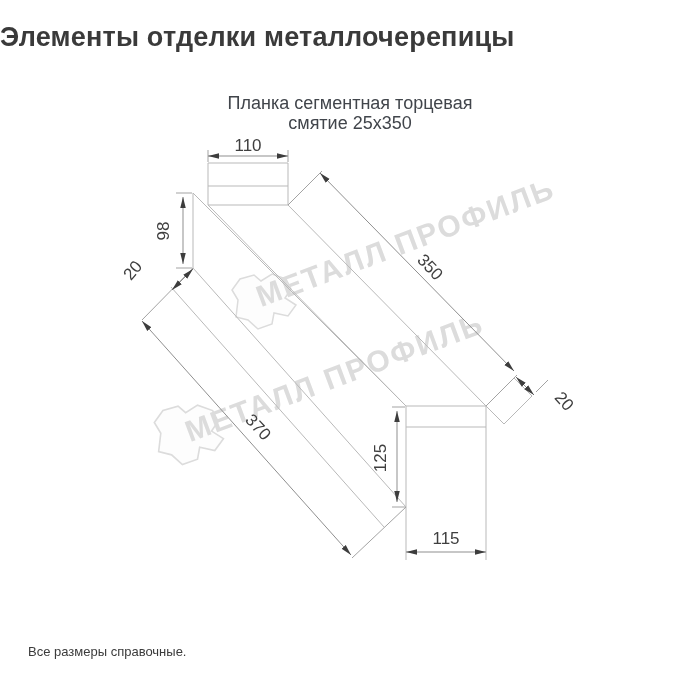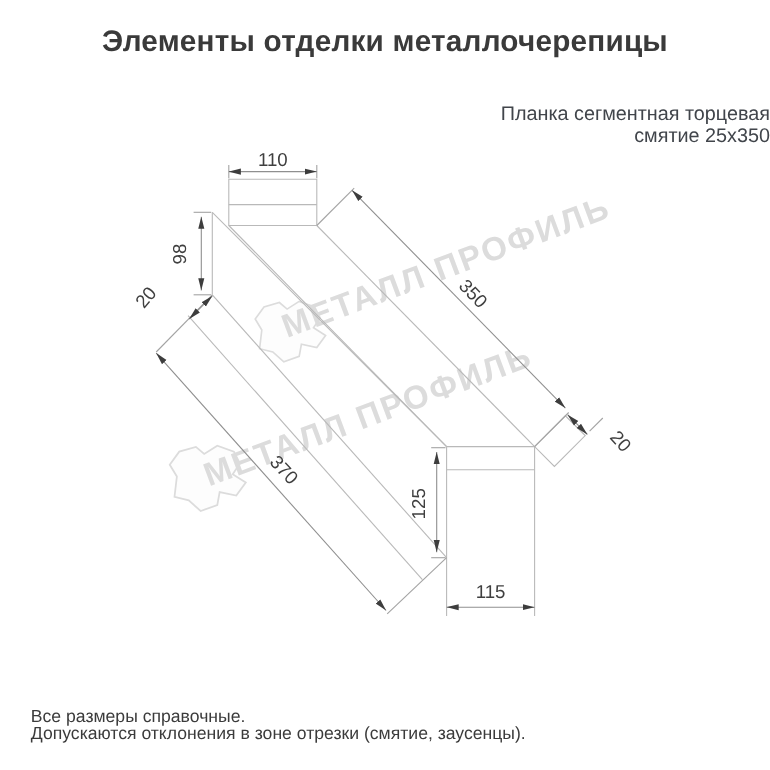--- a/index.html
+++ b/index.html
@@ -1,31 +1,31 @@
 <!DOCTYPE html>
 <html><head>
 <meta charset="utf-8">
 <style>
   html,body{margin:0;padding:0;}
   body{
     width:700px;height:700px;position:relative;background:#ffffff;
     font-family:"Liberation Sans", sans-serif;overflow:hidden;
   }
   .page-title{
-    position:absolute;left:0;top:22px;width:700px;text-align:center;
+    position:absolute;left:0;top:22px;width:700px;
     font-size:27px;font-weight:600;color:#3a3a3a;letter-spacing:0.2px;
   }
   .product-title{
-    position:absolute;left:0;top:93px;width:700px;text-align:right;
+    position:absolute;left:0;top:93px;width:700px;text-align:center;
     font-size:18px;font-weight:400;color:#41454b;line-height:20px;
   }
   .drawing-svg{position:absolute;left:0;top:0;}
   .footnotes{
     position:absolute;left:28px;top:644px;width:640px;
-    font-size:16px;color:#3b3b3b;line-height:16px;
+    font-size:13px;color:#3b3b3b;line-height:16px;
   }
   .geom{stroke:#b9b9b9;stroke-width:1;fill:none;}
   .aux{stroke:#a3a3a3;stroke-width:1;fill:none;}
   .dim{stroke:#8f8f8f;stroke-width:1;fill:none;
        marker-start:url(#arr);marker-end:url(#arr);}
   .dimtext{fill:#3f3f3f;font-size:17px;font-family:"Liberation Sans",sans-serif;}
   .wm{fill:#dcdcdc;font-size:30px;font-weight:bold;letter-spacing:2px;
       font-family:"Liberation Sans",sans-serif;}
   .wmlogo{stroke:#dcdcdc;stroke-width:1.5;fill:#fdfdfd;}
 </style>
@@ -108,14 +108,13 @@
     <text class="dimtext" text-anchor="middle" transform="translate(426,271) rotate(46)">350</text>
     <text class="dimtext" text-anchor="middle" transform="translate(560,405) rotate(48)">20</text>
     <text class="dimtext" text-anchor="middle" transform="translate(386,458) rotate(-90)">125</text>
     <text class="dimtext" text-anchor="middle" x="446" y="544">115</text>
     <text class="dimtext" text-anchor="middle" transform="translate(254,431) rotate(47)">370</text>
   </g>
 </svg>
 
 <div class="footnotes">
   <div>Все размеры справочные.</div>
-  <div>Допускаются отклонения в зоне отрезки (смятие, заусенцы).</div>
 </div>
 
 </body></html>

